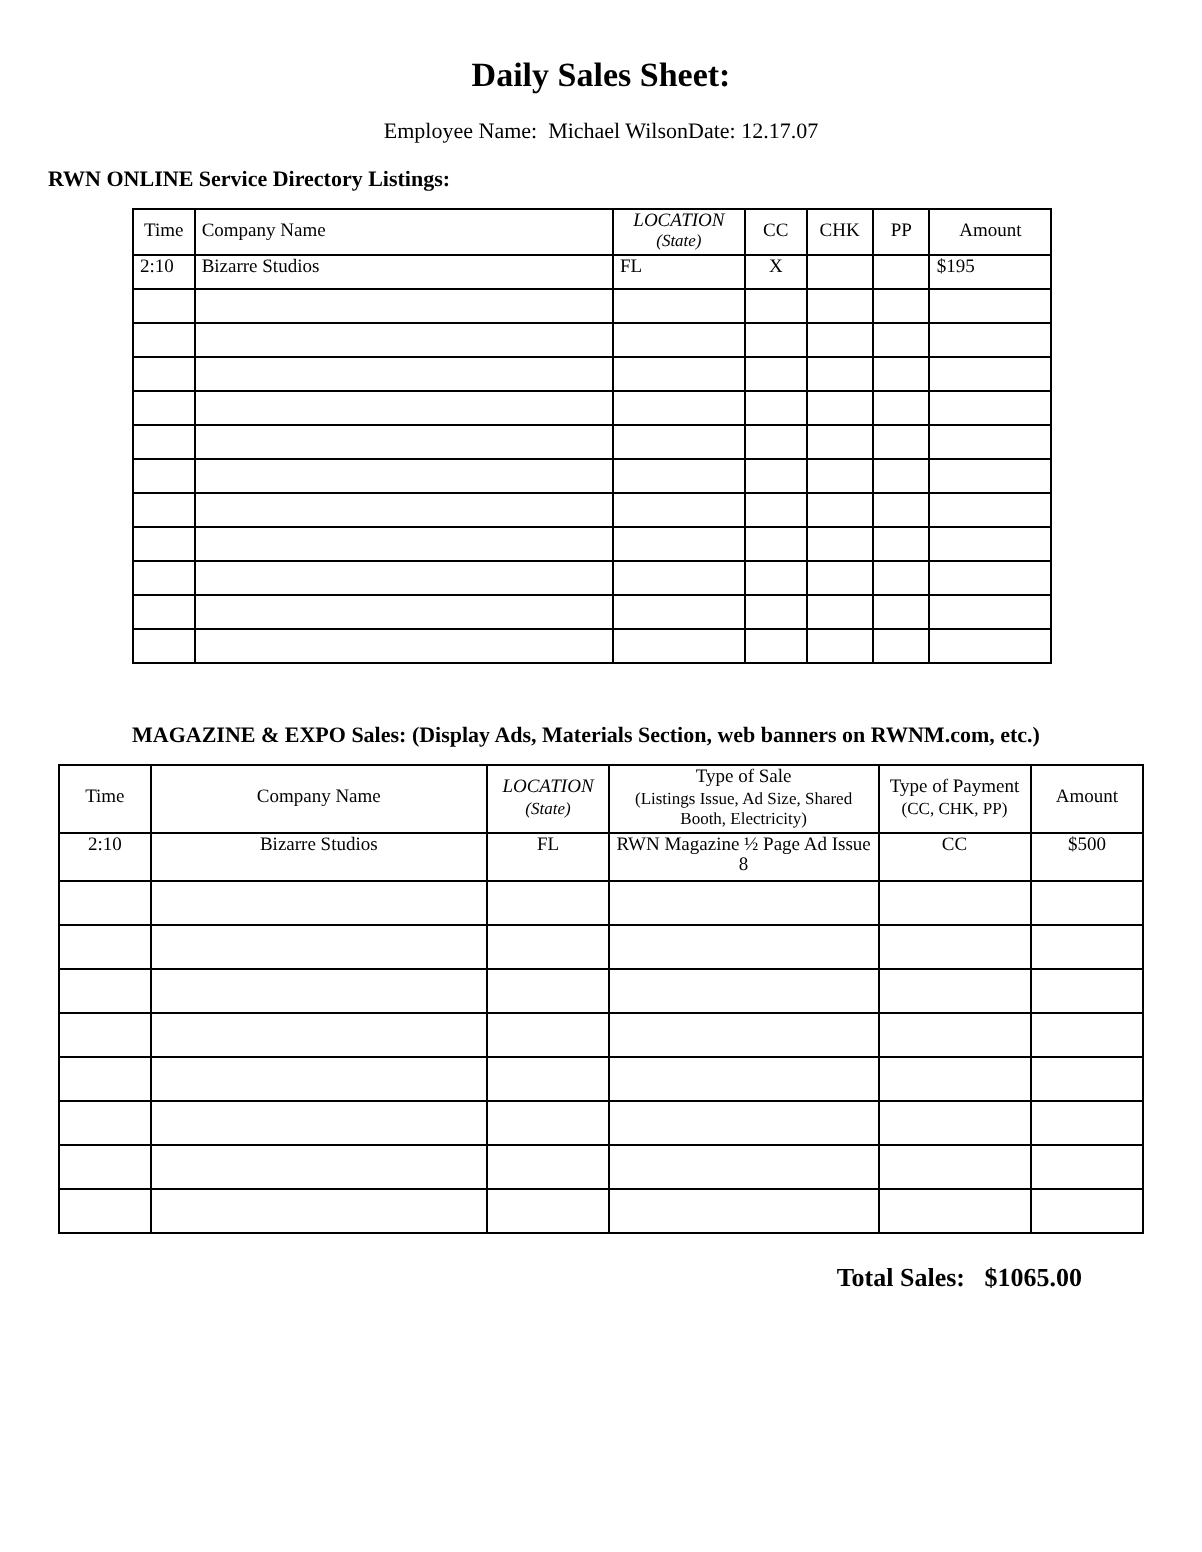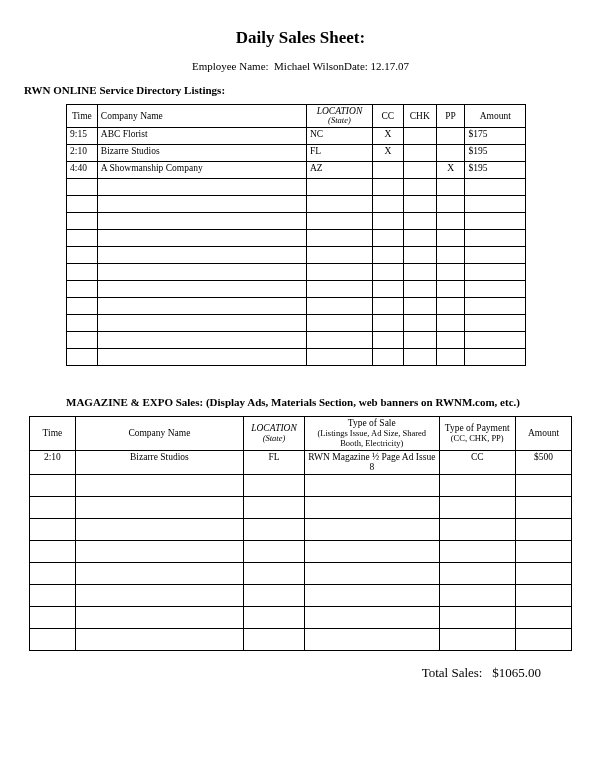--- a/index.html
+++ b/index.html
@@ -67,21 +67,21 @@
     .t2 .c-time { width: 45px; }
     .t2 .c-company { width: 165px; }
     .t2 .c-loc { width: 60px; font-style: italic; }
     .t2 .c-type { width: 132px; }
     .t2 .c-pay { width: 75px; }
     .t2 .c-amount { width: 55px; }
     .t2 td { text-align: center; }
 
     .total {
       text-align: right;
-      font-weight: normal;
+      font-weight: bold;
       font-size: 13px;
       padding-right: 36px;
     }
     .sub { font-size: 8.5px; display:block;}
   </style>
 </head>
 <body>
 
 <div class="title">Daily Sales Sheet:</div>
 
@@ -108,44 +108,26 @@
         <span class="sub">(State)</span>
       </th>
       <th class="c-cc">CC</th>
       <th class="c-chk">CHK</th>
       <th class="c-pp">PP</th>
       <th class="c-amount">Amount</th>
     </tr>
   </thead>
   <tbody id="t1-body">
       <tr>
-        <td>9:15</td>
-        <td>ABC Florist</td>
-        <td>NC</td>
-        <td class="center">X</td>
-        <td class="center"></td>
-        <td class="center"></td>
-        <td>$175</td>
-      </tr>
-      <tr>
         <td>2:10</td>
         <td>Bizarre Studios</td>
         <td>FL</td>
         <td class="center">X</td>
         <td class="center"></td>
         <td class="center"></td>
-        <td>$195</td>
-      </tr>
-      <tr>
-        <td>4:40</td>
-        <td>A Showmanship Company</td>
-        <td>AZ</td>
-        <td class="center"></td>
-        <td class="center"></td>
-        <td class="center">X</td>
         <td>$195</td>
       </tr>
       <tr>
         <td></td>
         <td></td>
         <td></td>
         <td class="center"></td>
         <td class="center"></td>
         <td class="center"></td>
         <td></td>

